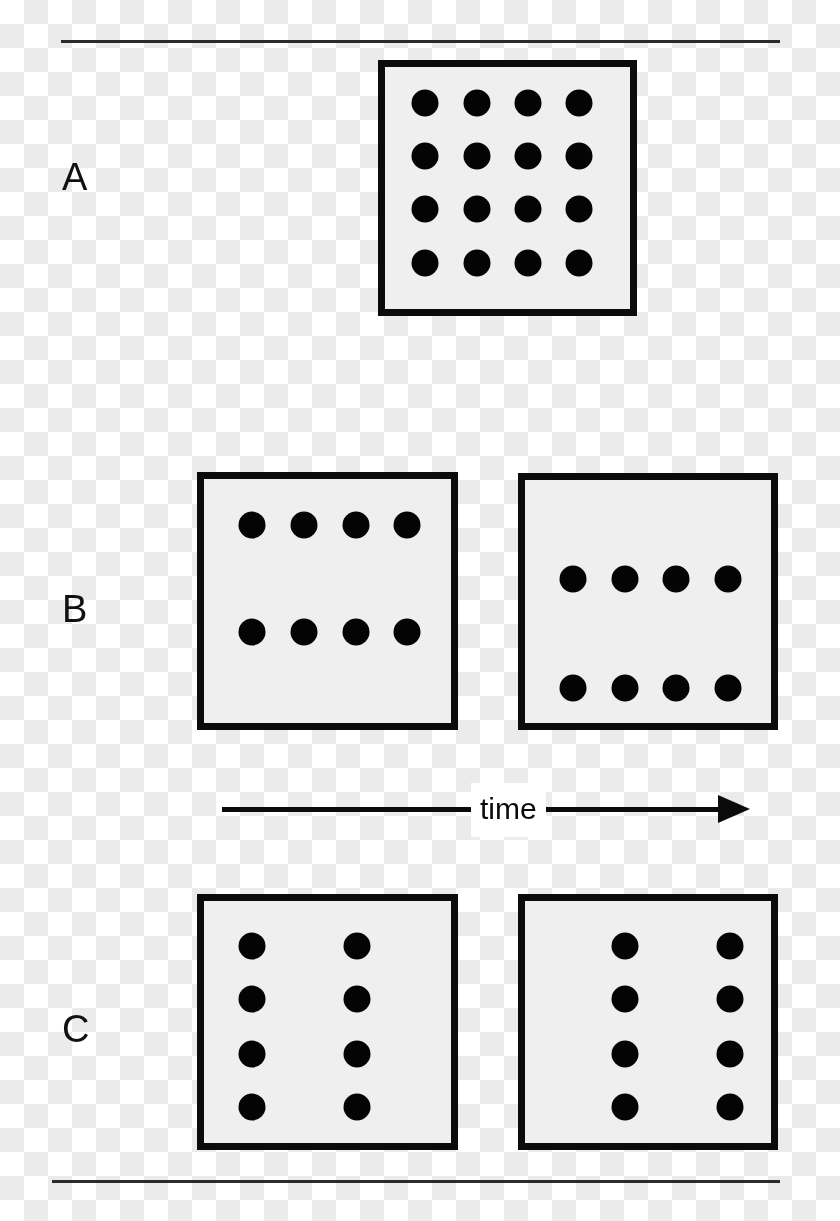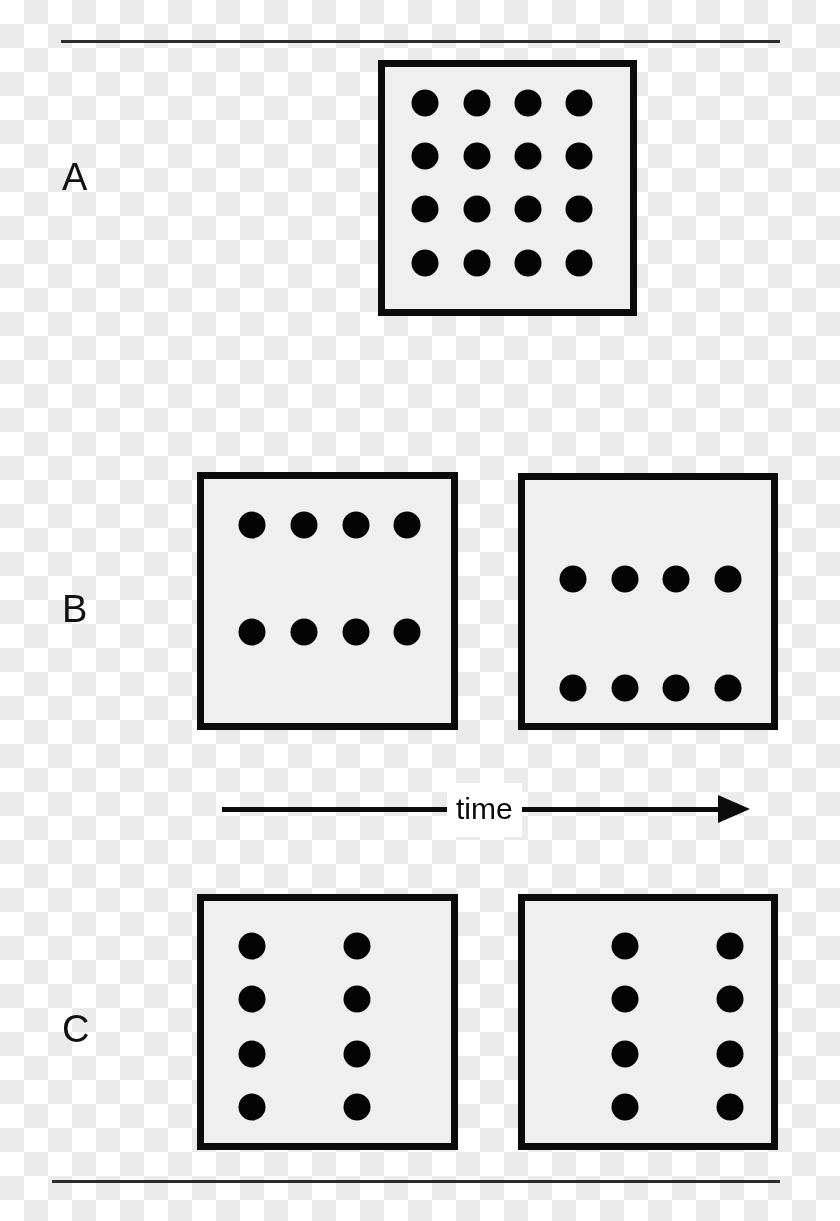--- a/index.html
+++ b/index.html
@@ -134,21 +134,21 @@
 
     <div class="dot" style="left:48px;  top:208px;"></div>
     <div class="dot" style="left:100px; top:208px;"></div>
     <div class="dot" style="left:151px; top:208px;"></div>
     <div class="dot" style="left:203px; top:208px;"></div>
   </div>
 
   <div class="time-axis">
     <div class="time-line" style="left:222px; top:807px; width:496px;"></div>
     <div class="time-arrowhead" style="left:718px; top:795px;"></div>
-    <div class="time-label" style="left:447px; top:783px;">time</div>
+    <div class="time-label" style="left:471px; top:783px;">time</div>
   </div>
 
   <div class="panel-label" style="left:62px; top:1010px;">C</div>
 
   <div class="box" style="left:197px; top:894px; width:261px; height:256px;">
     <div class="dot" style="left:48px;  top:45px;"></div>
     <div class="dot" style="left:153px; top:45px;"></div>
 
     <div class="dot" style="left:48px;  top:98px;"></div>
     <div class="dot" style="left:153px; top:98px;"></div>

